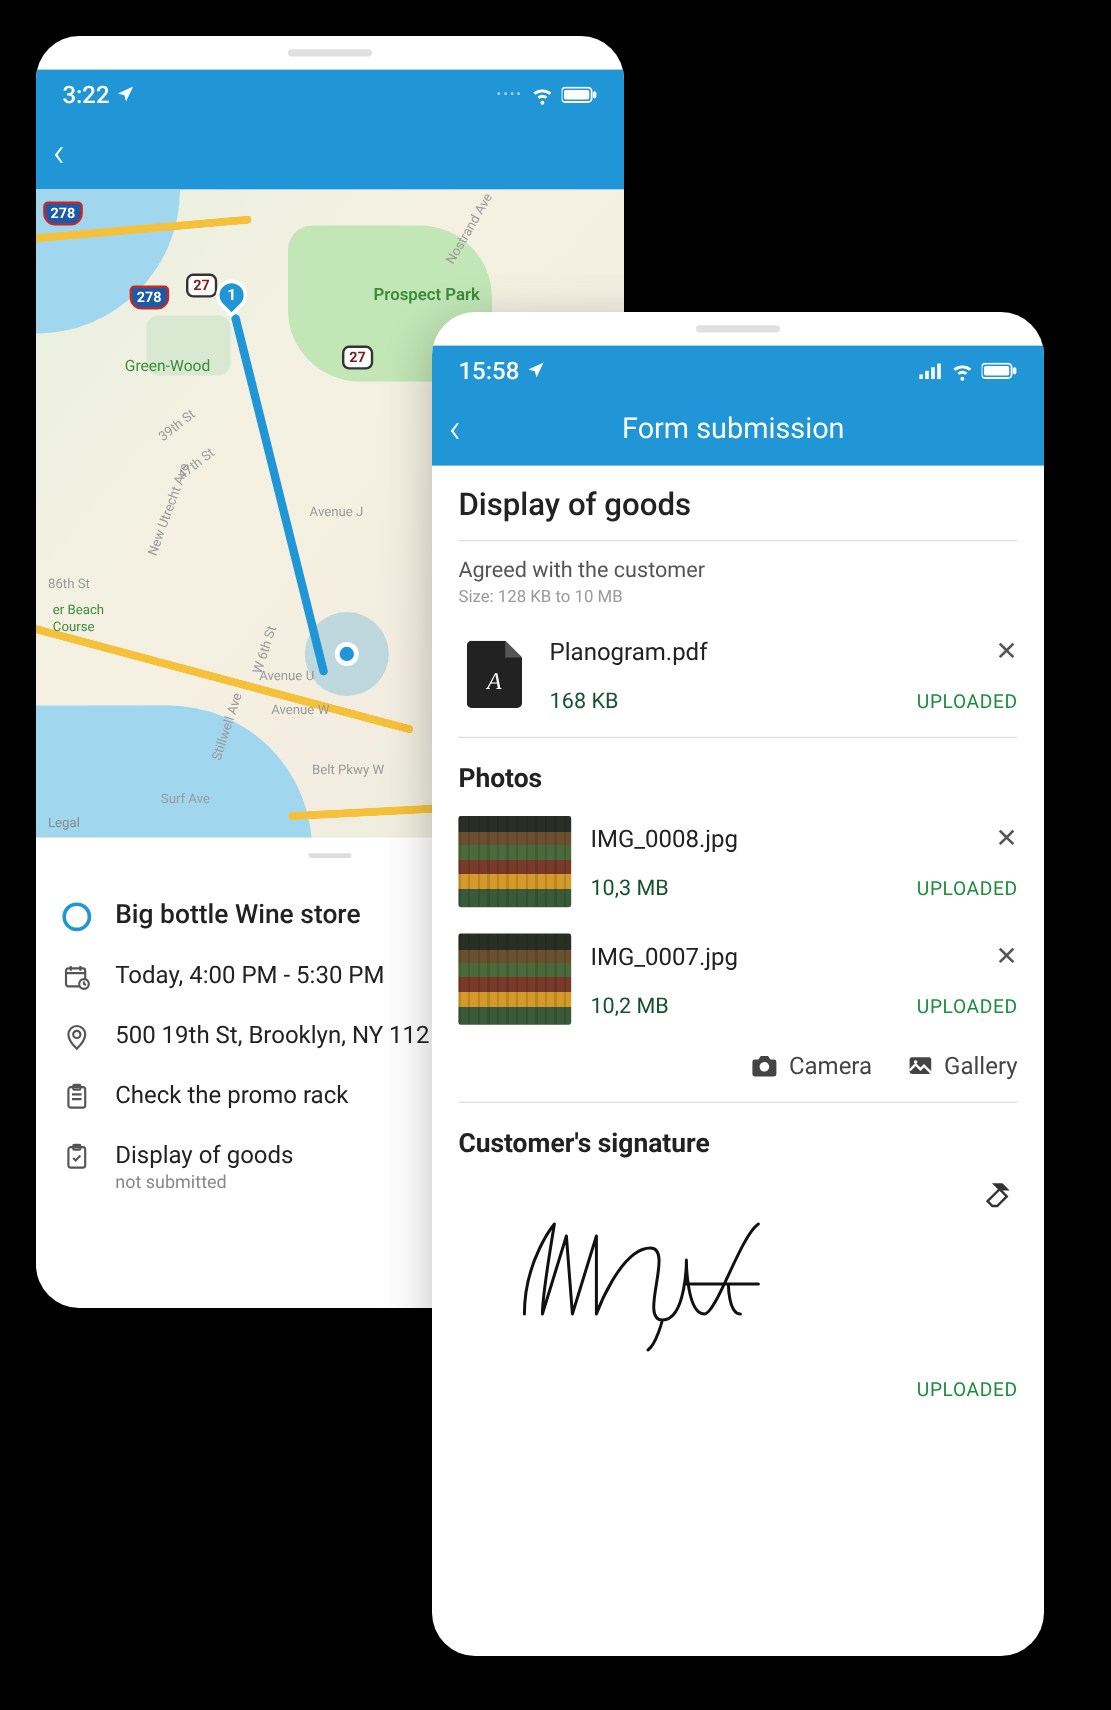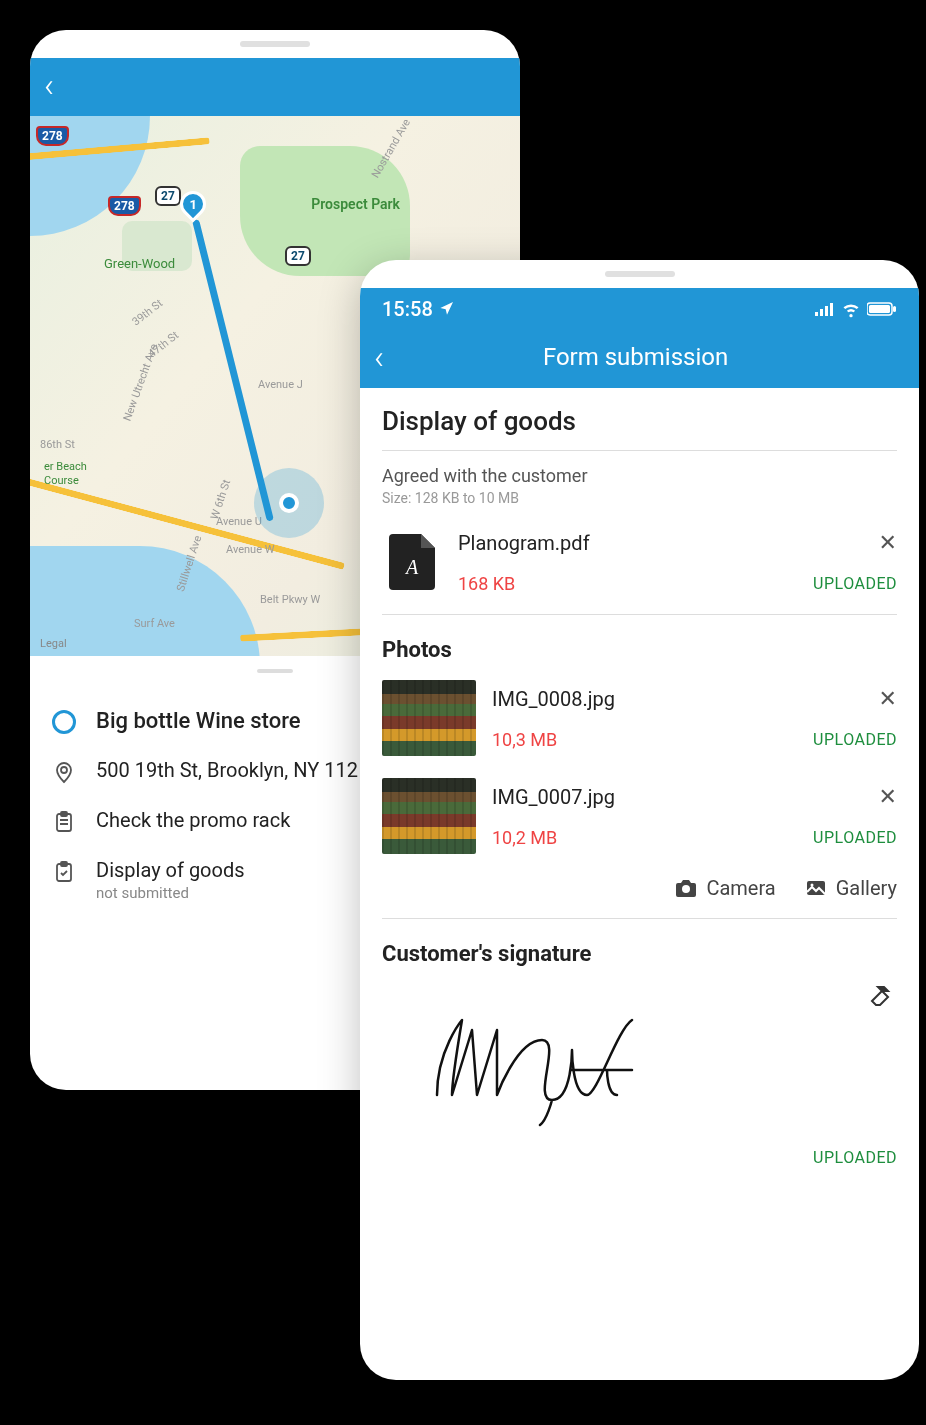--- a/index.html
+++ b/index.html
@@ -39,21 +39,21 @@
     left: 30px;
     top: 30px;
     width: 490px;
     height: 1060px;
   }
 
   
   #phone2 {
     left: 360px;
     top: 260px;
-    width: 559px;
+    width: 510px;
     height: 1120px;
   }
 
   
   .status-bar {
     background: #2196d6;
     color: #fff;
     height: 42px;
     display: flex;
     align-items: center;
@@ -183,21 +183,21 @@
     border-radius: 50%;
   }
   .map .shield {
     position: absolute;
     background: #fff;
     border: 2px solid #333;
     border-radius: 6px;
     padding: 1px 4px;
     font-size: 12px;
     font-weight: bold;
-    color: #0c4a6e;
+    color: #7f1d1d;
   }
   .map .shield.blue {
     background: #1a5aa6;
     color: #fff;
     border: 2px solid #c62828;
     border-radius: 4px 4px 10px 10px;
   }
   .map .legal {
     position: absolute;
     left: 10px; bottom: 6px;
@@ -323,21 +323,21 @@
   .file-close {
     font-size: 22px;
     color: #555;
     font-weight: 400;
   }
   .file-bottom {
     display: flex;
     justify-content: space-between;
     align-items: center;
   }
-  .file-size { font-size: 18px; color: #ef4444; }
+  .file-size { font-size: 18px; color: #14532d; }
   .uploaded {
     font-size: 16px;
     color: #1e8e3e;
     letter-spacing: 0.5px;
   }
   .cam-gallery {
     display: flex;
     justify-content: flex-end;
     gap: 28px;
     font-size: 20px;
@@ -370,20 +370,45 @@
 
   
   .svgicon { width: 24px; height: 24px; }
 </style>
 </head>
 <body>
 
 <div class="phone" id="phone1">
   <div class="notch-bar"></div>
 
+  <div class="status-bar">
+    <div class="status-left">
+      <span>3:22</span>
+      <span>
+        <svg class="svgicon" viewBox="0 0 24 24" style="width:16px;height:16px" fill="#fff">
+            <path d="M2 12l19-9-9 19-2-8z"></path>
+          </svg>
+      </span>
+    </div>
+    <div class="status-right">
+      <span class="dots">••••</span>
+      <span>
+        <svg viewBox="0 0 24 24" width="20" height="20" fill="#fff">
+            <path d="M12 18a2 2 0 100 4 2 2 0 000-4zm-5-4a8 8 0 0110 0l-2 2a5 5 0 00-6 0zm-4-4a14 14 0 0118 0l-2 2a11 11 0 00-14 0z"></path>
+          </svg>
+      </span>
+      <span>
+        <svg viewBox="0 0 30 14" width="30" height="14">
+            <rect x="0" y="1" width="25" height="12" rx="3" fill="none" stroke="#fff" stroke-width="1.5"></rect>
+            <rect x="2" y="3" width="21" height="8" rx="1.5" fill="#fff"></rect>
+            <rect x="26" y="4" width="3" height="6" rx="1.5" fill="#fff"></rect>
+          </svg>
+      </span>
+    </div>
+  </div>
 
   <div class="header-bar">
     <span class="back-chev">‹</span>
   </div>
 
   <div class="map">
     <div class="water-tl"></div>
     <div class="water-bl"></div>
     <div class="park"></div>
     <div class="park-label">Prospect Park</div>
@@ -433,20 +458,31 @@
       <div class="ic">
           <div class="radio-ic"></div>
         </div>
       <div class="txt">
         <div style="font-size:22px;font-weight:500">Big bottle Wine store</div>
       </div>
     </div>
     <div class="job-row">
       <div class="ic">
         <svg class="svgicon" viewBox="0 0 24 24" fill="none" stroke="#555" stroke-width="1.8">
+            <rect x="3" y="5" width="16" height="15" rx="2"></rect>
+            <path d="M3 9h16M7 3v4M15 3v4"></path>
+            <circle cx="18" cy="18" r="4" fill="#fff"></circle>
+            <path d="M18 16v2l1.5 1"></path>
+          </svg>
+      </div>
+      <div class="txt">Today, 4:00 PM - 5:30 PM</div>
+    </div>
+    <div class="job-row">
+      <div class="ic">
+        <svg class="svgicon" viewBox="0 0 24 24" fill="none" stroke="#555" stroke-width="1.8">
             <path d="M12 22s7-7 7-12a7 7 0 10-14 0c0 5 7 12 7 12z"></path>
             <circle cx="12" cy="10" r="3"></circle>
           </svg>
       </div>
       <div class="txt">500 19th St, Brooklyn, NY 112</div>
     </div>
     <div class="job-row">
       <div class="ic">
         <svg class="svgicon" viewBox="0 0 24 24" fill="none" stroke="#555" stroke-width="1.8">
             <rect x="5" y="4" width="14" height="17" rx="2"></rect>

